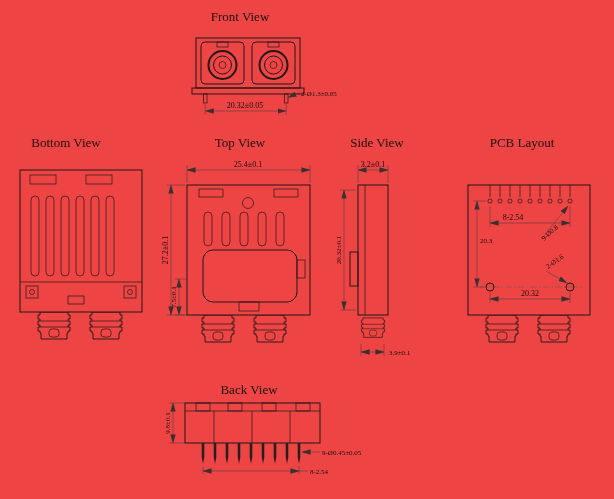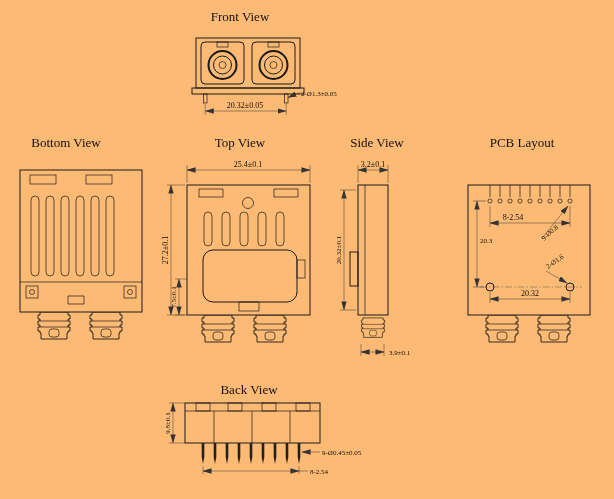--- a/index.html
+++ b/index.html
@@ -1,16 +1,16 @@
 <!DOCTYPE html>
 <html><head>
 <meta charset="utf-8">
 <style>
   html,body{margin:0;padding:0;background:#fff;}
-  .canvas{position:relative;width:614px;height:499px;background:#fdba74;overflow:hidden;}
+  .canvas{position:relative;width:614px;height:499px;background:#ef4444;overflow:hidden;}
   svg{display:block;font-family:"Liberation Serif","DejaVu Serif",serif;}
   .t{font-size:13px;fill:#111;}
   .d{font-size:8px;fill:#111;}
   .d7{font-size:7px;fill:#111;}
   .o{fill:none;stroke:#1a1a1a;stroke-width:1;}
   .thin{fill:none;stroke:#1a1a1a;stroke-width:0.7;}
   .dim{fill:none;stroke:#444;stroke-width:0.55;}
   .cl{fill:none;stroke:#555;stroke-width:0.5;stroke-dasharray:7 2 1.5 2;}
   .pin{fill:#222;stroke:none;}
 </style>

